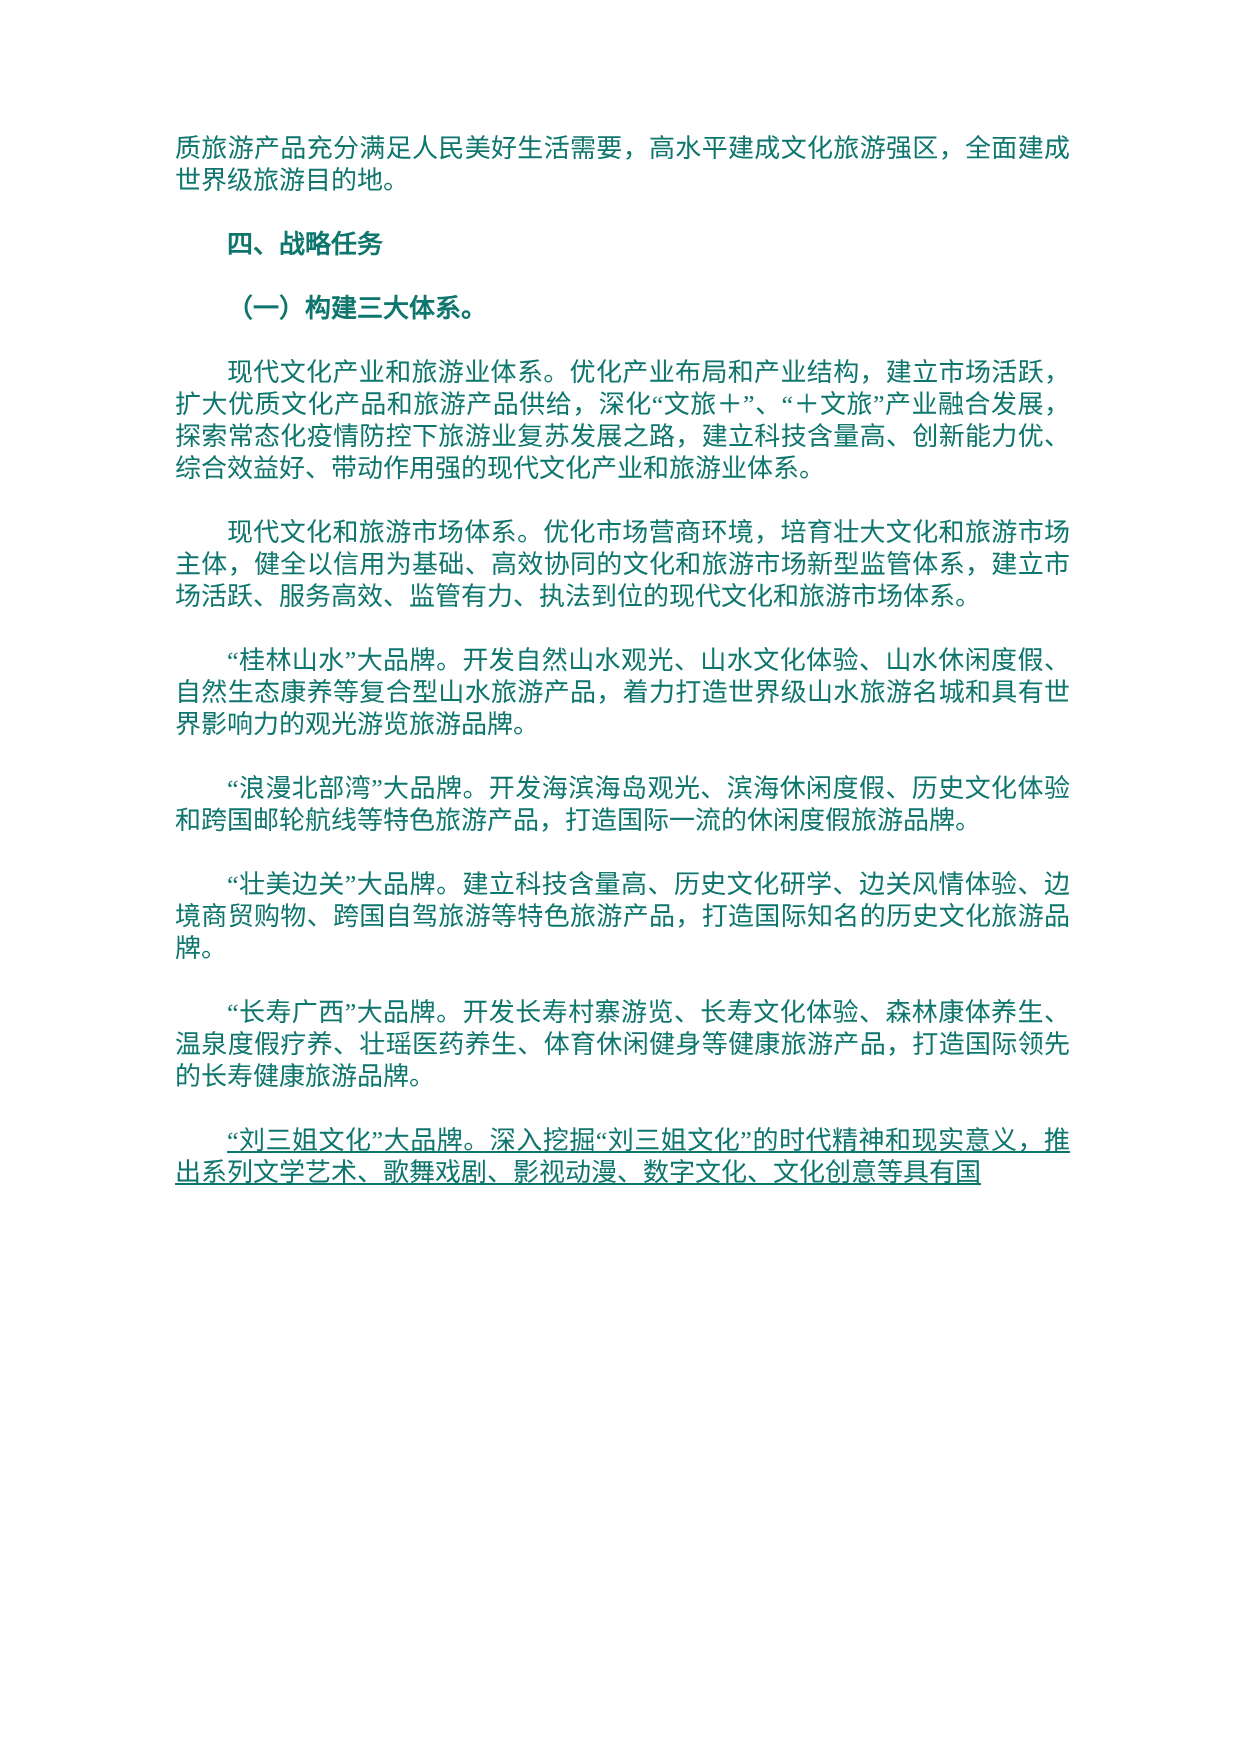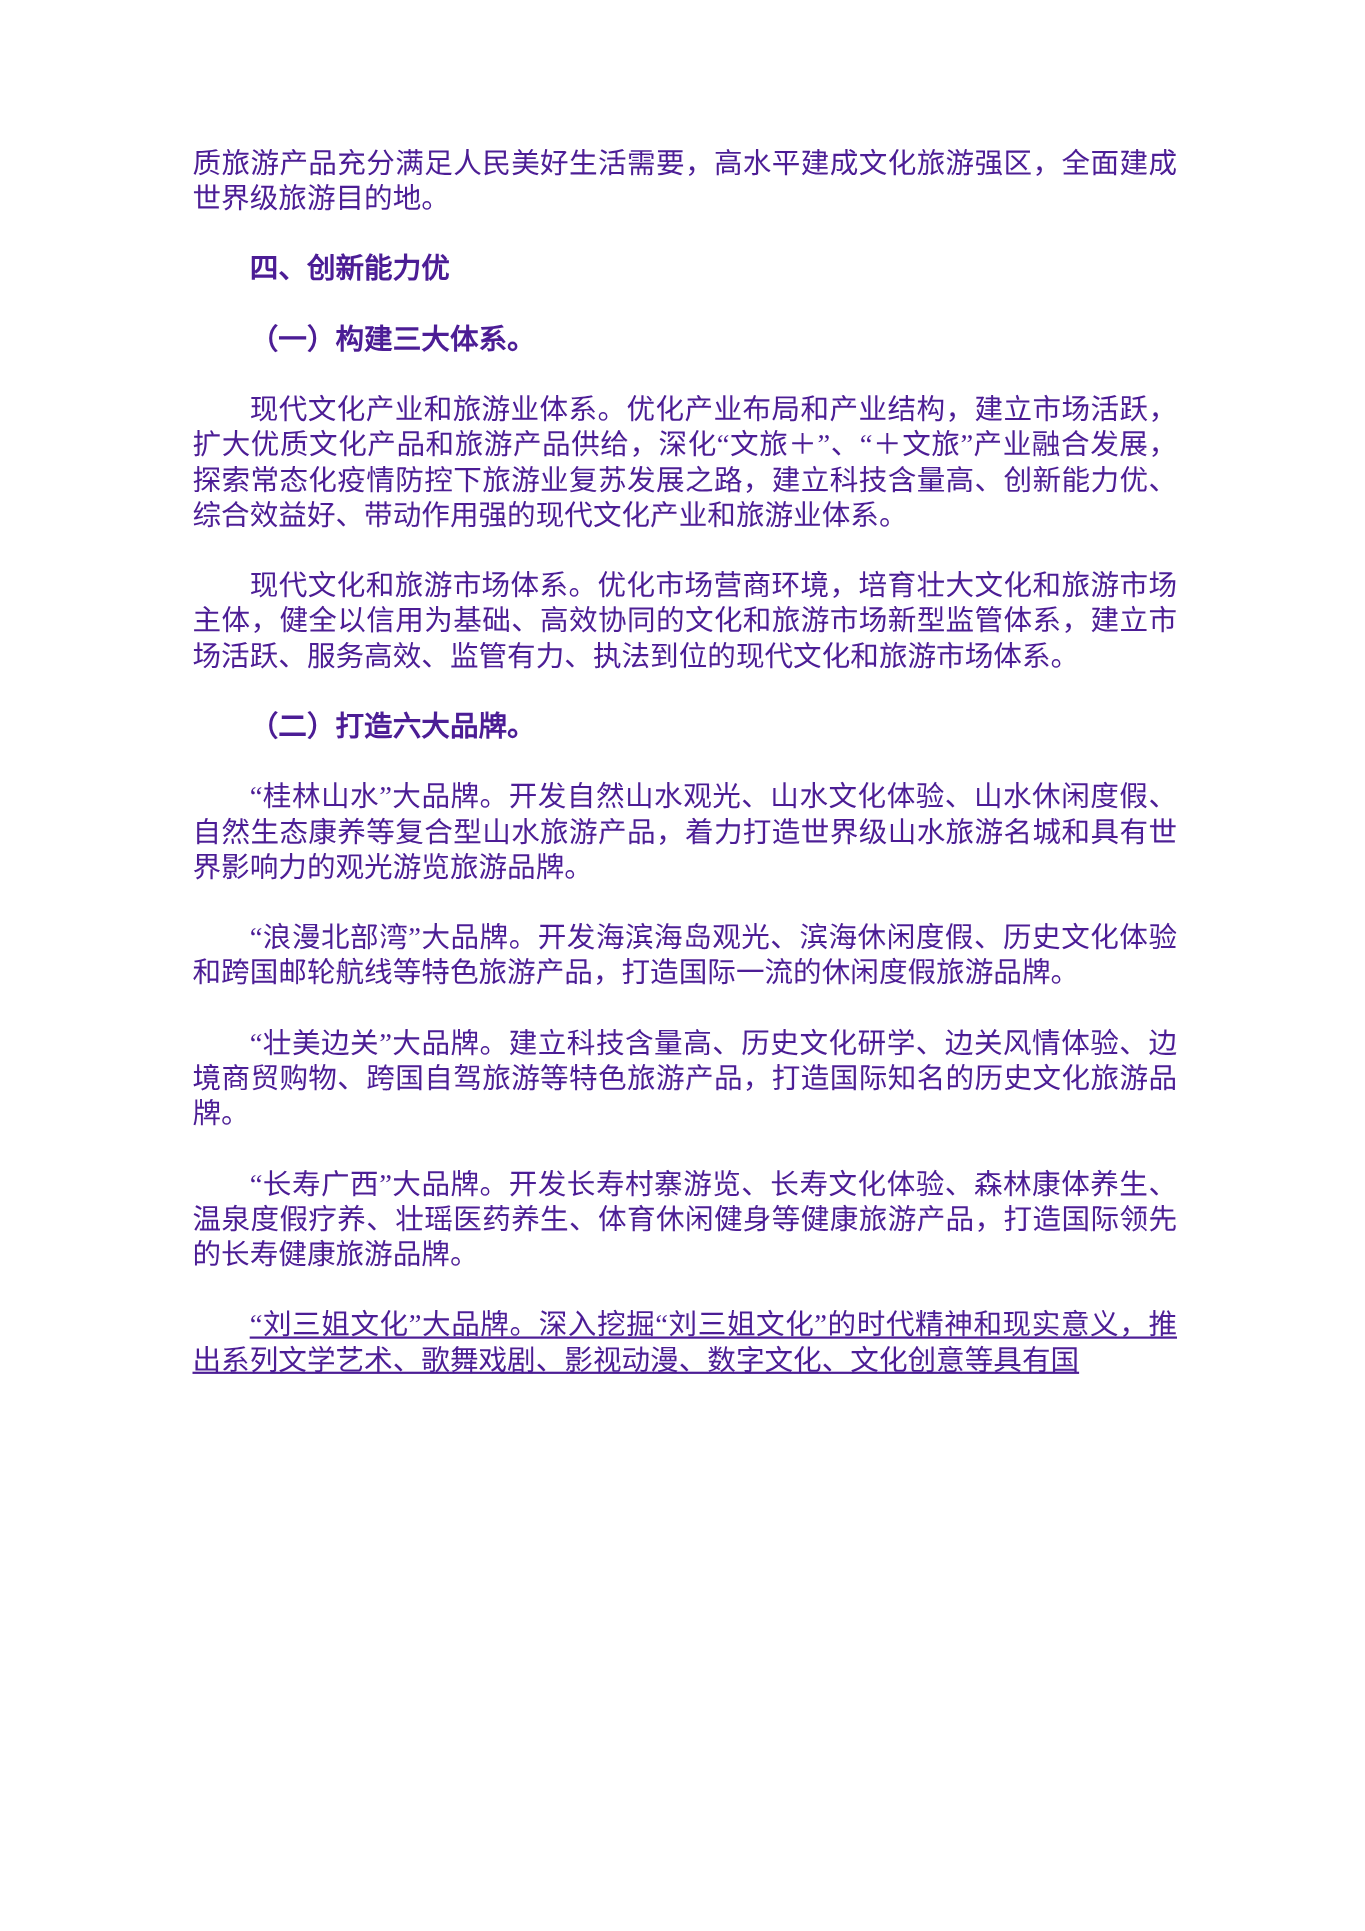--- a/index.html
+++ b/index.html
@@ -7,21 +7,21 @@
     padding: 0;
     background: #ffffff;
   }
   .page {
     position: relative;
     width: 1241px;
     height: 1755px;
     background: #ffffff;
     overflow: hidden;
     font-family: "Liberation Serif", "DejaVu Serif", serif;
-    color: #4c1d95;
+    color: #0f766e;
   }
   .text-column {
     position: absolute;
     left: 175px;
     top: 133px;
     width: 895px;
   }
   .para {
     margin: 0 0 32px 0;
     font-size: 26px;
@@ -48,30 +48,29 @@
   }
 </style>
 </head>
 <body>
 
 <div class="page">
   <div class="text-column">
 
     <p class="para no-indent">质旅游产品充分满足人民美好生活需要，高水平建成文化旅游强区，全面建成世界级旅游目的地。</p>
 
-    <h2 class="heading">四、创新能力优</h2>
+    <h2 class="heading">四、战略任务</h2>
 
     <h3 class="heading">（一）构建三大体系。</h3>
 
     <p class="para">现代文化产业和旅游业体系。优化产业布局和产业结构，建立市场活跃，扩大优质文化产品和旅游产品供给，深化“文旅＋”、“＋文旅”产业融合发展，探索常态化疫情防控下旅游业复苏发展之路，建立科技含量高、创新能力优、综合效益好、带动作用强的现代文化产业和旅游业体系。</p>
 
 
     <p class="para">现代文化和旅游市场体系。优化市场营商环境，培育壮大文化和旅游市场主体，健全以信用为基础、高效协同的文化和旅游市场新型监管体系，建立市场活跃、服务高效、监管有力、执法到位的现代文化和旅游市场体系。</p>
 
-    <h3 class="heading">（二）打造六大品牌。</h3>
 
     <p class="para">“桂林山水”大品牌。开发自然山水观光、山水文化体验、山水休闲度假、自然生态康养等复合型山水旅游产品，着力打造世界级山水旅游名城和具有世界影响力的观光游览旅游品牌。</p>
 
     <p class="para">“浪漫北部湾”大品牌。开发海滨海岛观光、滨海休闲度假、历史文化体验和跨国邮轮航线等特色旅游产品，打造国际一流的休闲度假旅游品牌。</p>
 
     <p class="para">“壮美边关”大品牌。建立科技含量高、历史文化研学、边关风情体验、边境商贸购物、跨国自驾旅游等特色旅游产品，打造国际知名的历史文化旅游品牌。</p>
 
     <p class="para">“长寿广西”大品牌。开发长寿村寨游览、长寿文化体验、森林康体养生、温泉度假疗养、壮瑶医药养生、体育休闲健身等健康旅游产品，打造国际领先的长寿健康旅游品牌。</p>
 
 

